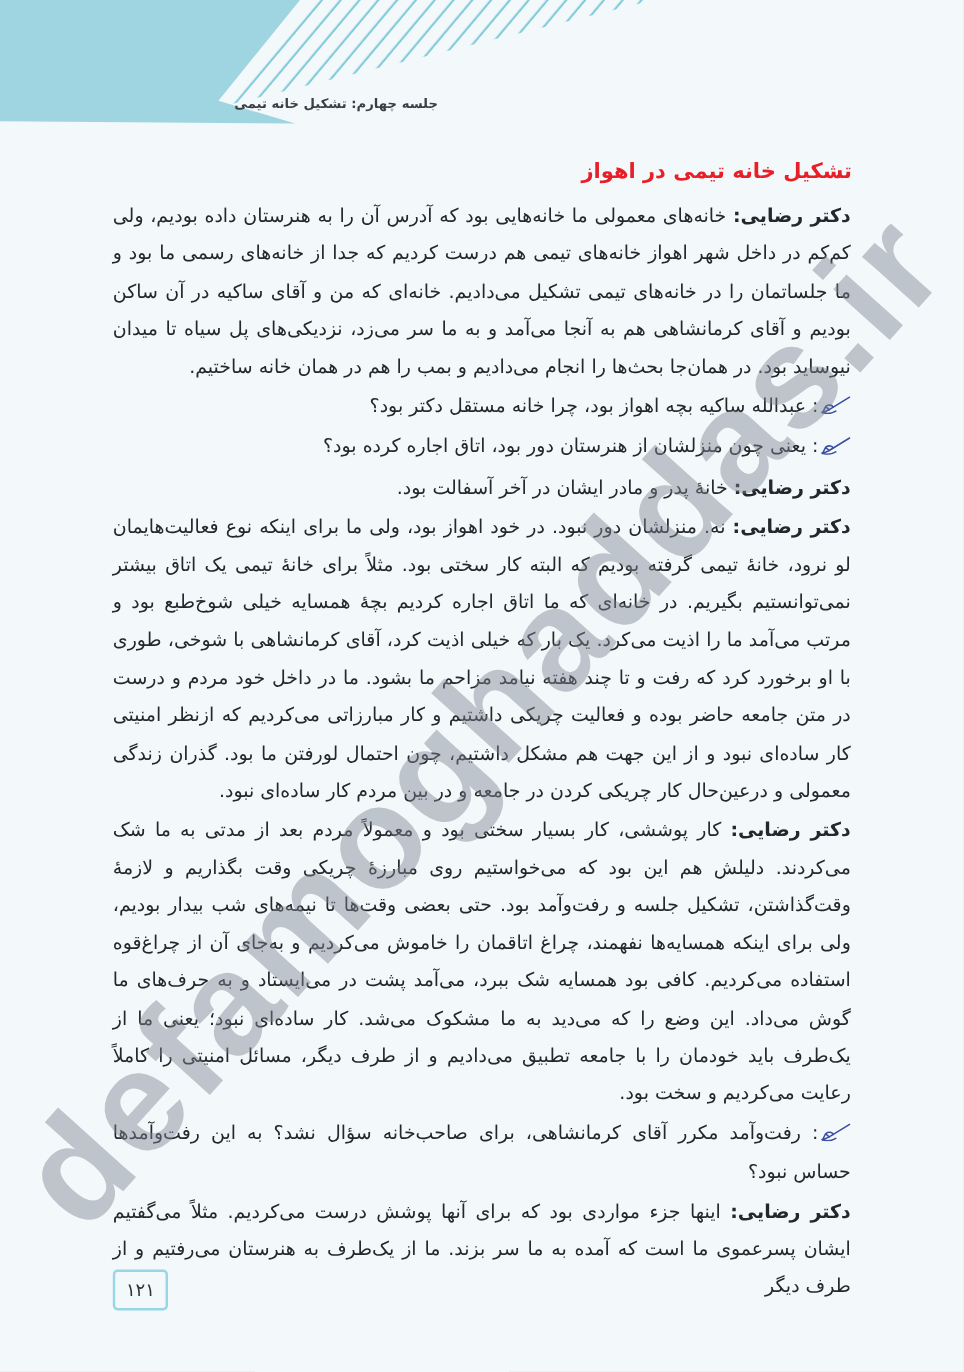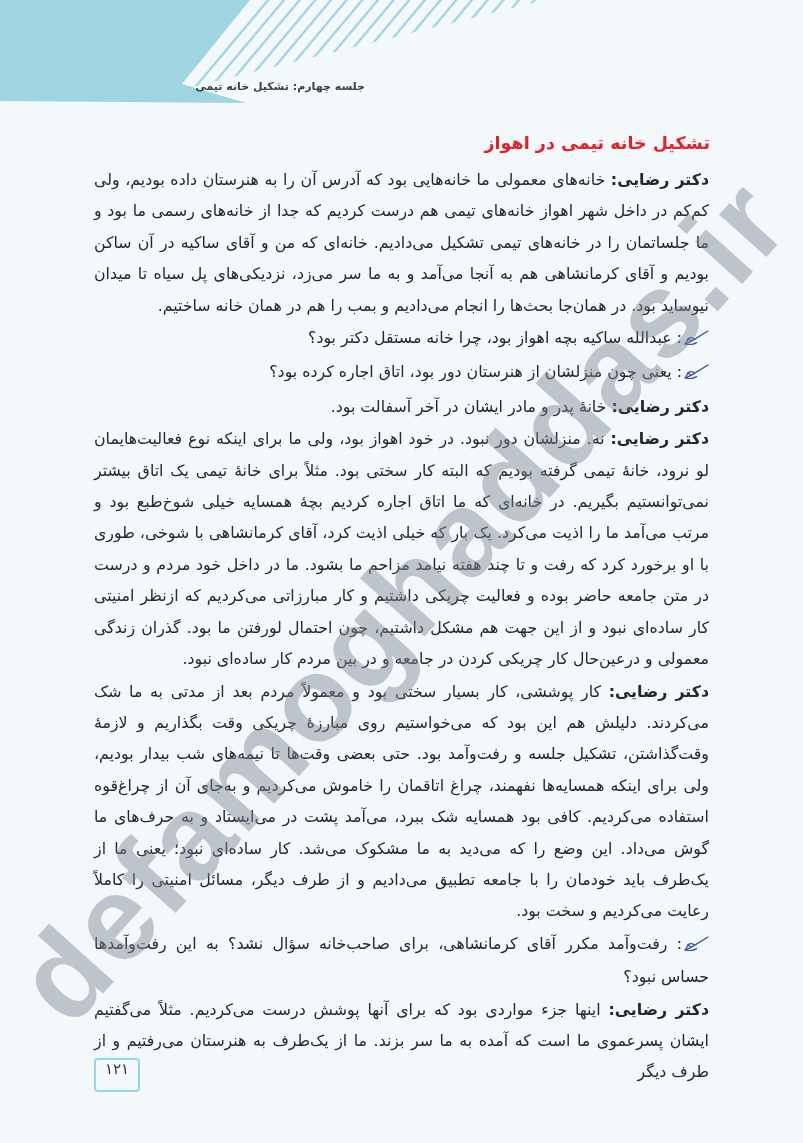--- a/index.html
+++ b/index.html
@@ -29,21 +29,21 @@
   .speaker{font-weight:bold;}
   .pen{display:inline-block;margin-left:1px;vertical-align:-2px;}
   .watermark{
     position:absolute;left:401px;top:600px;transform:translate(-50%,-50%) rotate(-48deg);
     font-family:"Liberation Sans",sans-serif;font-weight:bold;font-size:120px;
     letter-spacing:3px;color:var(--wm);white-space:nowrap;pointer-events:none;z-index:5;
   }
   .page-number{
     position:absolute;left:94px;top:1058px;width:42px;height:30px;
     border:2px solid var(--box);border-radius:4px;
-    display:flex;justify-content:center;
+    display:flex;align-items:center;justify-content:center;
     font-size:15px;color:#2e3338;background:transparent;
   }
 </style>
 </head>
 <body>
 
 <div class="page">
 
   <svg class="banner-svg" width="600" height="112" aria-hidden="true">
     <defs>

